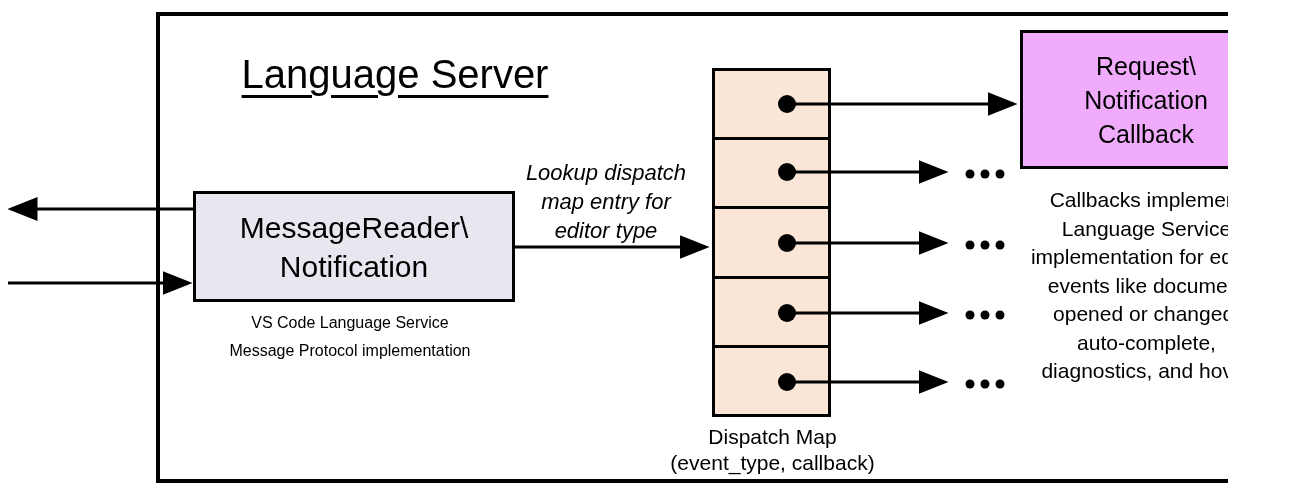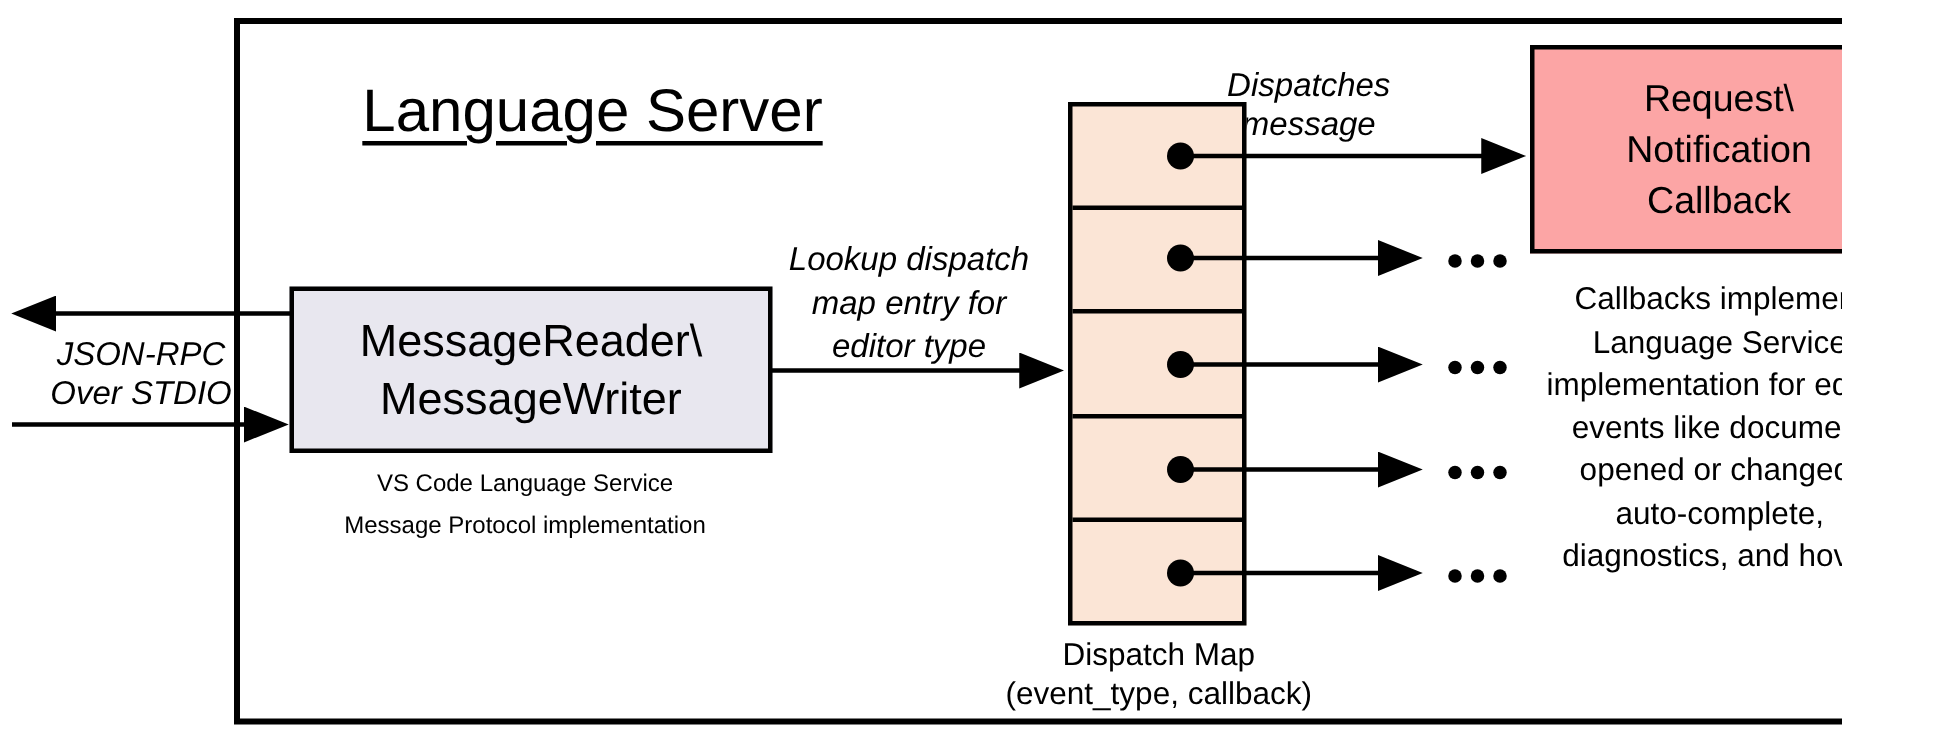--- a/index.html
+++ b/index.html
@@ -67,21 +67,21 @@
   }
   .dispatch-map .cell { flex: 1; }
   .dispatch-map .cell + .cell { border-top: 3px solid #000000; }
   .map-caption {
     left: 630px; top: 424px; width: 285px;
     font-size: 21px; line-height: 26px;
   }
   .request-box {
     left: 1020px; top: 30px;
     width: 246px; height: 133px;
-    background: #fca5a5;
+    background: #f0abfc;
     border: 3px solid #000000;
     display: flex; align-items: center; justify-content: center;
     font-size: 25px; line-height: 34px;
     text-align: center;
   }
   .callbacks-note {
     left: 1014px; top: 186px; width: 265px;
     font-size: 21px; line-height: 28.5px;
   }
   .connectors {
@@ -92,35 +92,31 @@
 </style>
 </head>
 <body>
 
 <div class="canvas">
 
   <div class="abs outer-box"></div>
 
   <div class="abs title">Language Server</div>
 
-  <div class="abs io-label pre center">JSON-RPC
-Over STDIO</div>
 
   <div class="abs msg-box pre center">MessageReader\
-MessageWriter</div>
+Notification</div>
 
   <div class="abs msg-caption pre center">VS Code Language Service
 Message Protocol implementation</div>
 
   <div class="abs lookup-label pre center">Lookup dispatch
 map entry for
 editor type</div>
 
-  <div class="abs dispatches-label pre center">Dispatches
-message</div>
 
   <div class="abs dispatch-map">
     <div class="cell"></div>
     <div class="cell"></div>
     <div class="cell"></div>
     <div class="cell"></div>
     <div class="cell"></div>
   </div>
 
   <div class="abs map-caption pre center">Dispatch Map

